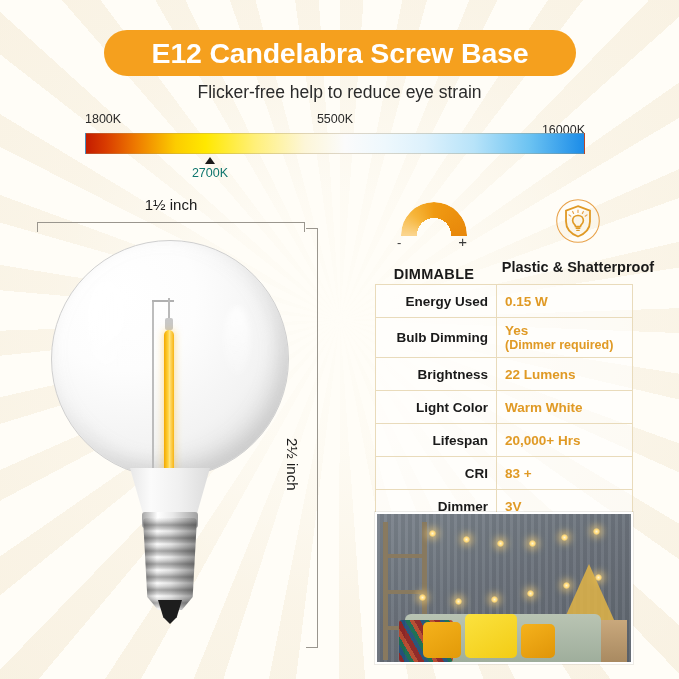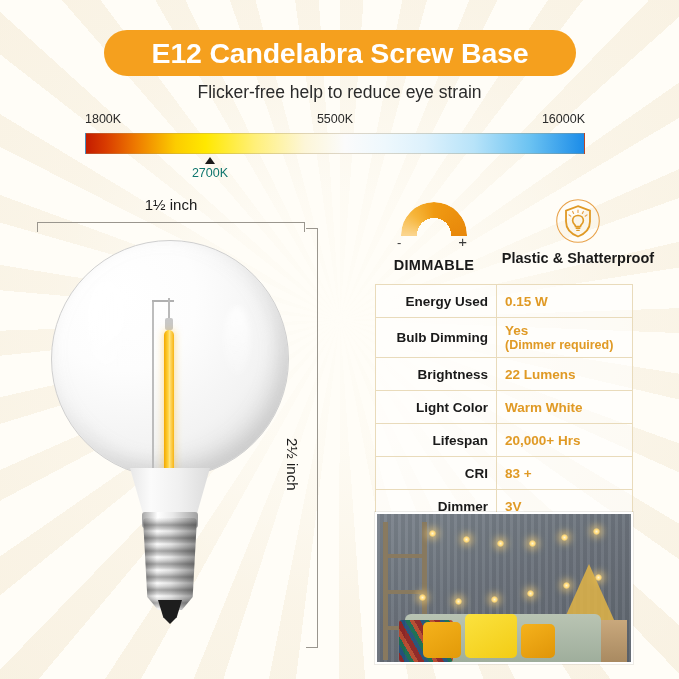--- a/index.html
+++ b/index.html
@@ -88,21 +88,21 @@
     height: 18px;
   }
   .k-label {
     position: absolute;
     font-size: 12.5px;
     color: #2b2b2b;
     white-space: nowrap;
   }
   .k-label.left  { left: 0; }
   .k-label.mid   { left: 50%; transform: translateX(-50%); }
-  .k-label.right { right: 0; }
+  .k-label.right { right: 0; margin-top: 11px; }
 
   .k-bar {
     position: absolute;
     left: 0;
     top: 21px;
     width: 500px;
     height: 21px;
     background: linear-gradient(to right,
       #c41c00 0%,
       #d93c00 4%,
@@ -381,21 +381,21 @@
   .dim-signs .minus { position: absolute; left: 5px;  top: -2px; }
   .dim-signs .plus  { position: absolute; right: 9px; top: -4px; font-size: 15px; }
 
   .shield-icon {
     width: 46px;
     height: 46px;
     margin: 0 auto;
     display: block;
   }
   .feature-label {
-    margin-top: 6px;
+    margin-top: 15px;
     font-size: 14.5px;
     color: #1a1a1a;
     font-weight: 600;
   }
   .feature.dimmable .feature-label { letter-spacing: .3px; }
 
   
   .spec-table {
     position: absolute;
     left: 375px;

